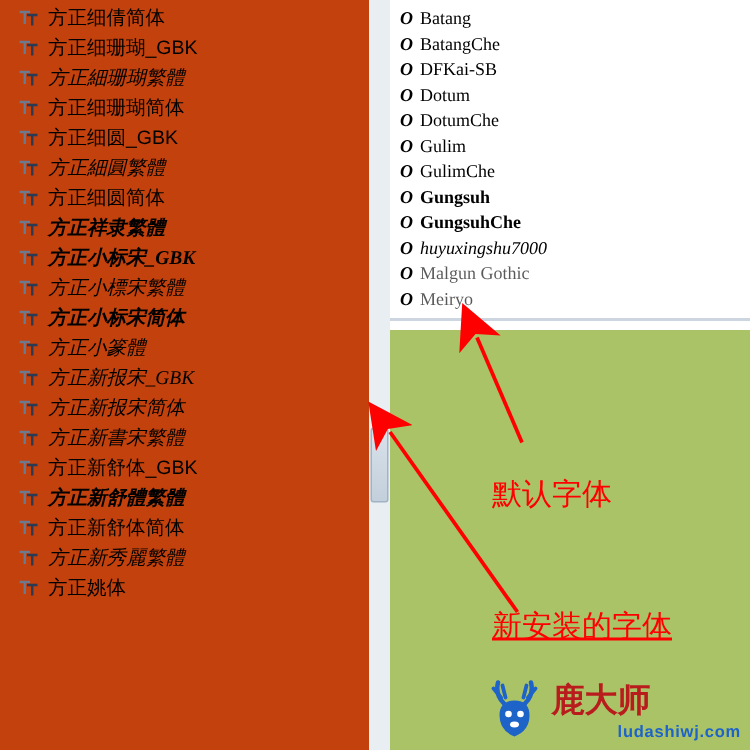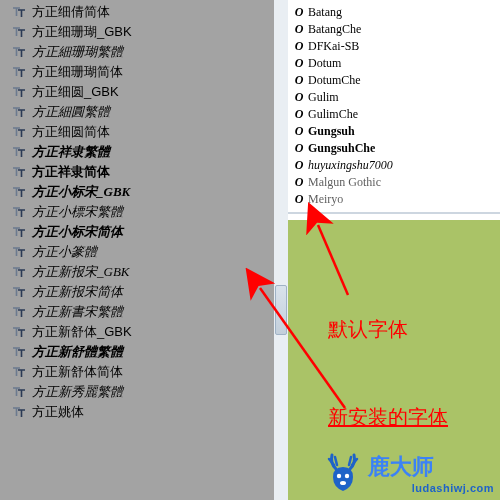--- a/index.html
+++ b/index.html
@@ -11,23 +11,23 @@
     background: #fff;
     position: relative;
     overflow: hidden;
   }
   .layout {
     display: flex;
     width: 100%;
     height: 100%;
   }
   .left-panel {
-    width: 274px;
+    width: 246px;
     height: 100%;
-    background: #a3a3a3;
+    background: #c2410c;
     overflow: hidden;
     position: relative;
   }
   .font-list {
     list-style: none;
     margin: 0;
     padding: 2px 0 0 12px;
   }
   .font-list li {
     display: flex;
@@ -122,21 +122,21 @@
     position: absolute;
     right: 6px;
     bottom: 6px;
     display: flex;
     align-items: center;
     gap: 6px;
   }
   .wm-text {
     font-size: 22px;
     font-weight: 700;
-    color: #3b82f6;
+    color: #b91c1c;
   }
   .wm-logo svg { display:block; }
   .script { font-family: cursive; font-style: italic; }
   .truncated { opacity: 0.65; }
 </style>
 </head>
 <body>
 
 <div class="layout">
   <div class="left-panel">
@@ -213,30 +213,20 @@
         </li>
         <li>
           <span class="ticon">
             <svg width="14" height="14" viewBox="0 0 14 14">
               <rect x="0" y="0" width="14" height="14" fill="none"></rect>
               <path d="M1 3 H8 M4.5 3 V11" stroke="#6b7a8f" stroke-width="1.6" fill="none"></path>
               <path d="M6 5 H13 M9.5 5 V12" stroke="#2a3a55" stroke-width="1.6" fill="none"></path>
             </svg>
           </span>
           <span class="bold serif">方正祥隶繁體</span>
-        </li>
-        <li>
-          <span class="ticon">
-            <svg width="14" height="14" viewBox="0 0 14 14">
-              <rect x="0" y="0" width="14" height="14" fill="none"></rect>
-              <path d="M1 3 H8 M4.5 3 V11" stroke="#6b7a8f" stroke-width="1.6" fill="none"></path>
-              <path d="M6 5 H13 M9.5 5 V12" stroke="#2a3a55" stroke-width="1.6" fill="none"></path>
-            </svg>
-          </span>
-          <span class="bold">方正祥隶简体</span>
         </li>
         <li>
           <span class="ticon">
             <svg width="14" height="14" viewBox="0 0 14 14">
               <rect x="0" y="0" width="14" height="14" fill="none"></rect>
               <path d="M1 3 H8 M4.5 3 V11" stroke="#6b7a8f" stroke-width="1.6" fill="none"></path>
               <path d="M6 5 H13 M9.5 5 V12" stroke="#2a3a55" stroke-width="1.6" fill="none"></path>
             </svg>
           </span>
           <span class="bold serif">方正小标宋_GBK</span>

